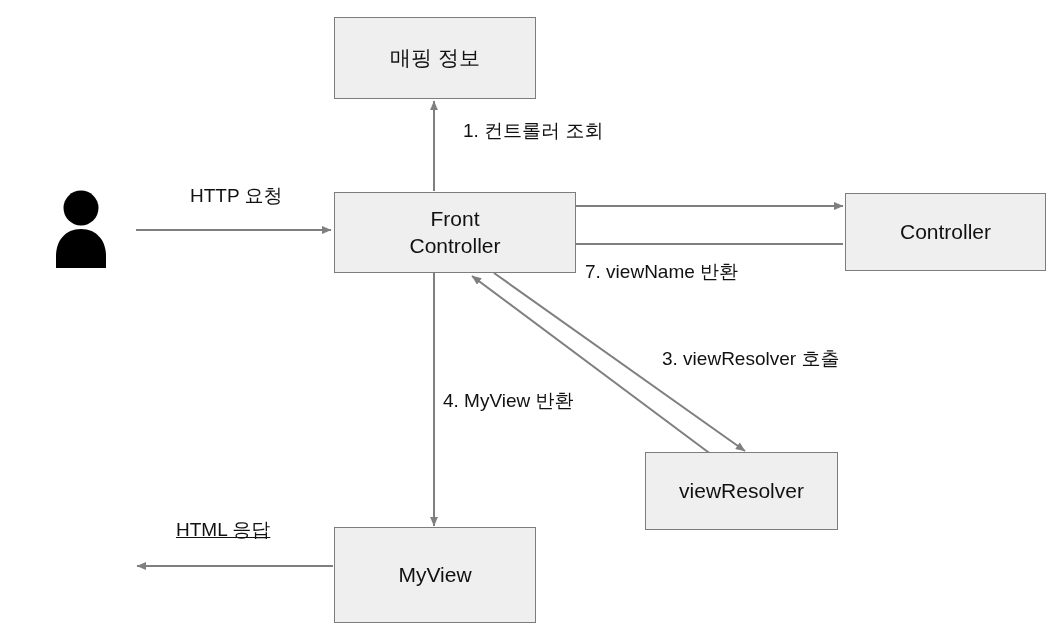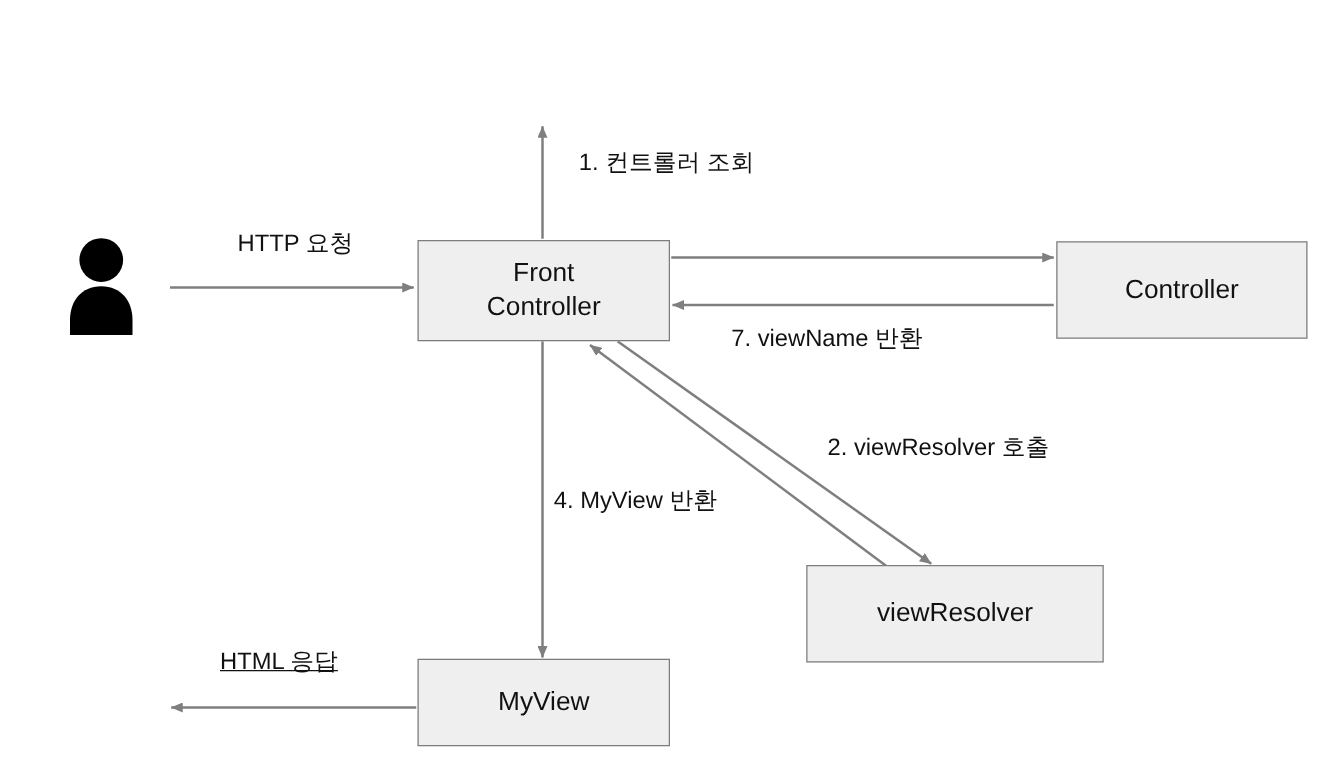--- a/index.html
+++ b/index.html
@@ -82,37 +82,38 @@
     <line x1="434" y1="273" x2="434" y2="526" stroke="#7f7f7f" stroke-width="2" marker-end="url(#arrowhead)"></line>
 
     <line x1="333" y1="566" x2="137" y2="566" stroke="#7f7f7f" stroke-width="2" marker-end="url(#arrowhead)"></line>
   </svg>
 
   <svg class="actor-icon" style="left:48px; top:190px; width:66px; height:78px;" viewBox="0 0 66 78">
     <circle cx="33" cy="18" r="17.5" fill="#000000"></circle>
     <path d="M33,39 C17,39 8,51 8,66 L8,78 L58,78 L58,66 C58,51 49,39 33,39 Z" fill="#000000"></path>
   </svg>
 
+  <div class="node-box" style="left:334px; top:17px; width:202px; height:82px;">매핑 정보</div>
 
-  <div class="node-box" style="left:334px; top:192px; width:202px; height:81px;">Front
+  <div class="node-box" style="left:334px; top:192px; width:242px; height:81px;">Front
 Controller</div>
 
   <div class="node-box" style="left:845px; top:193px; width:201px; height:78px;">Controller</div>
 
-  <div class="node-box" style="left:645px; top:452px; width:238px; height:78px;">viewResolver</div>
+  <div class="node-box" style="left:645px; top:452px; width:193px; height:78px;">viewResolver</div>
 
-  <div class="node-box" style="left:334px; top:527px; width:202px; height:70px;">MyView</div>
+  <div class="node-box" style="left:334px; top:527px; width:202px; height:96px;">MyView</div>
 
   <div class="edge-label" style="left:177px; top:185px;margin-left:13px;">HTTP 요청</div>
 
   <div class="edge-label" style="left:463px; top:120px;">1. 컨트롤러 조회</div>
 
 
   <div class="edge-label" style="left:585px; top:261px;">7. viewName 반환</div>
 
-  <div class="edge-label" style="left:662px; top:348px;">2. viewResolver 호출</div>
+  <div class="edge-label" style="left:662px; top:348px;">3. viewResolver 호출</div>
 
   <div class="edge-label" style="left:443px; top:390px;">4. MyView 반환</div>
 
 
   <div class="edge-label" style="left:176px; top:519px;text-decoration:underline;">HTML 응답</div>
 
 </div>
 
 </body></html>

